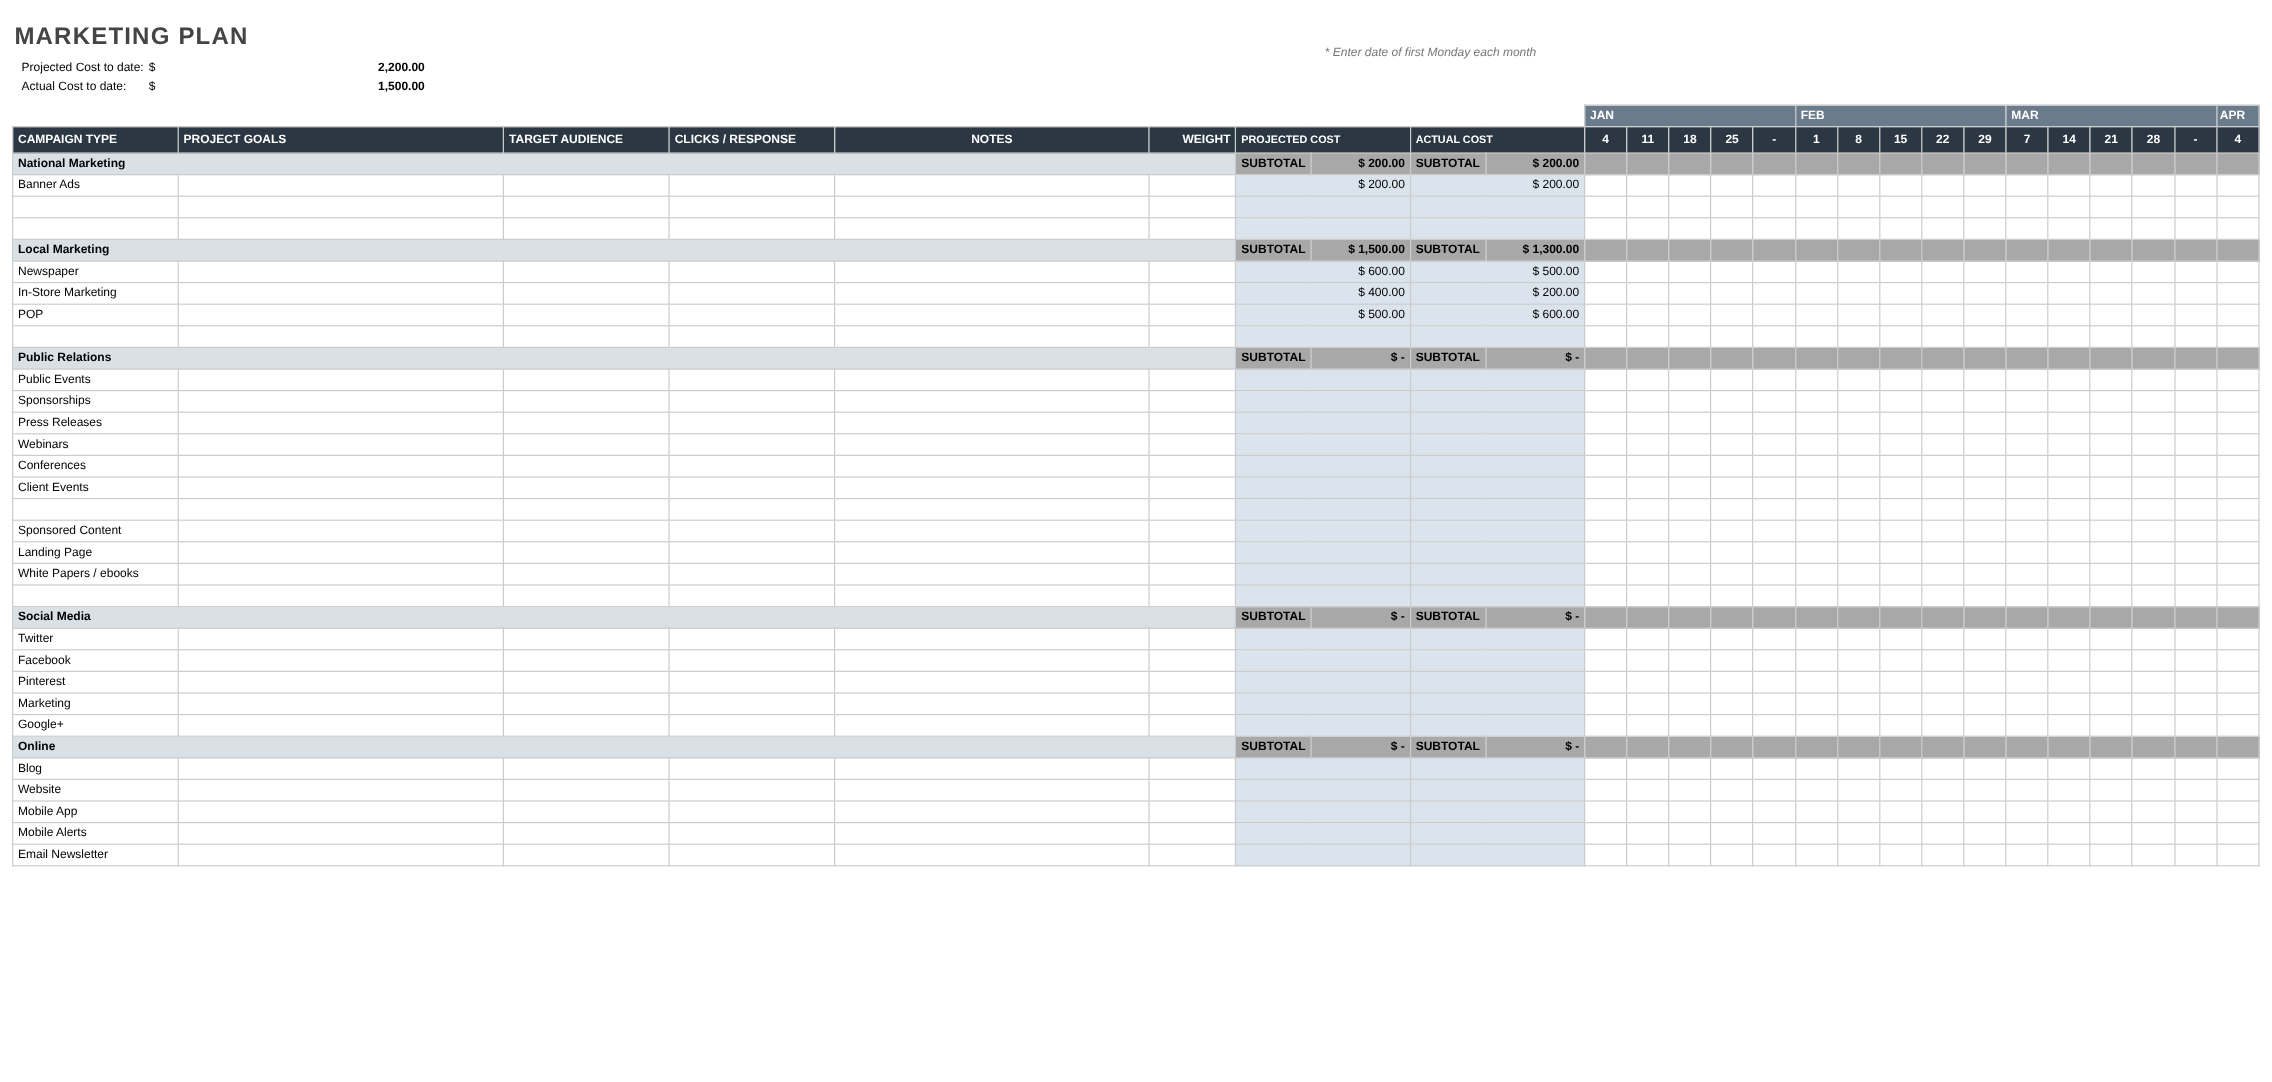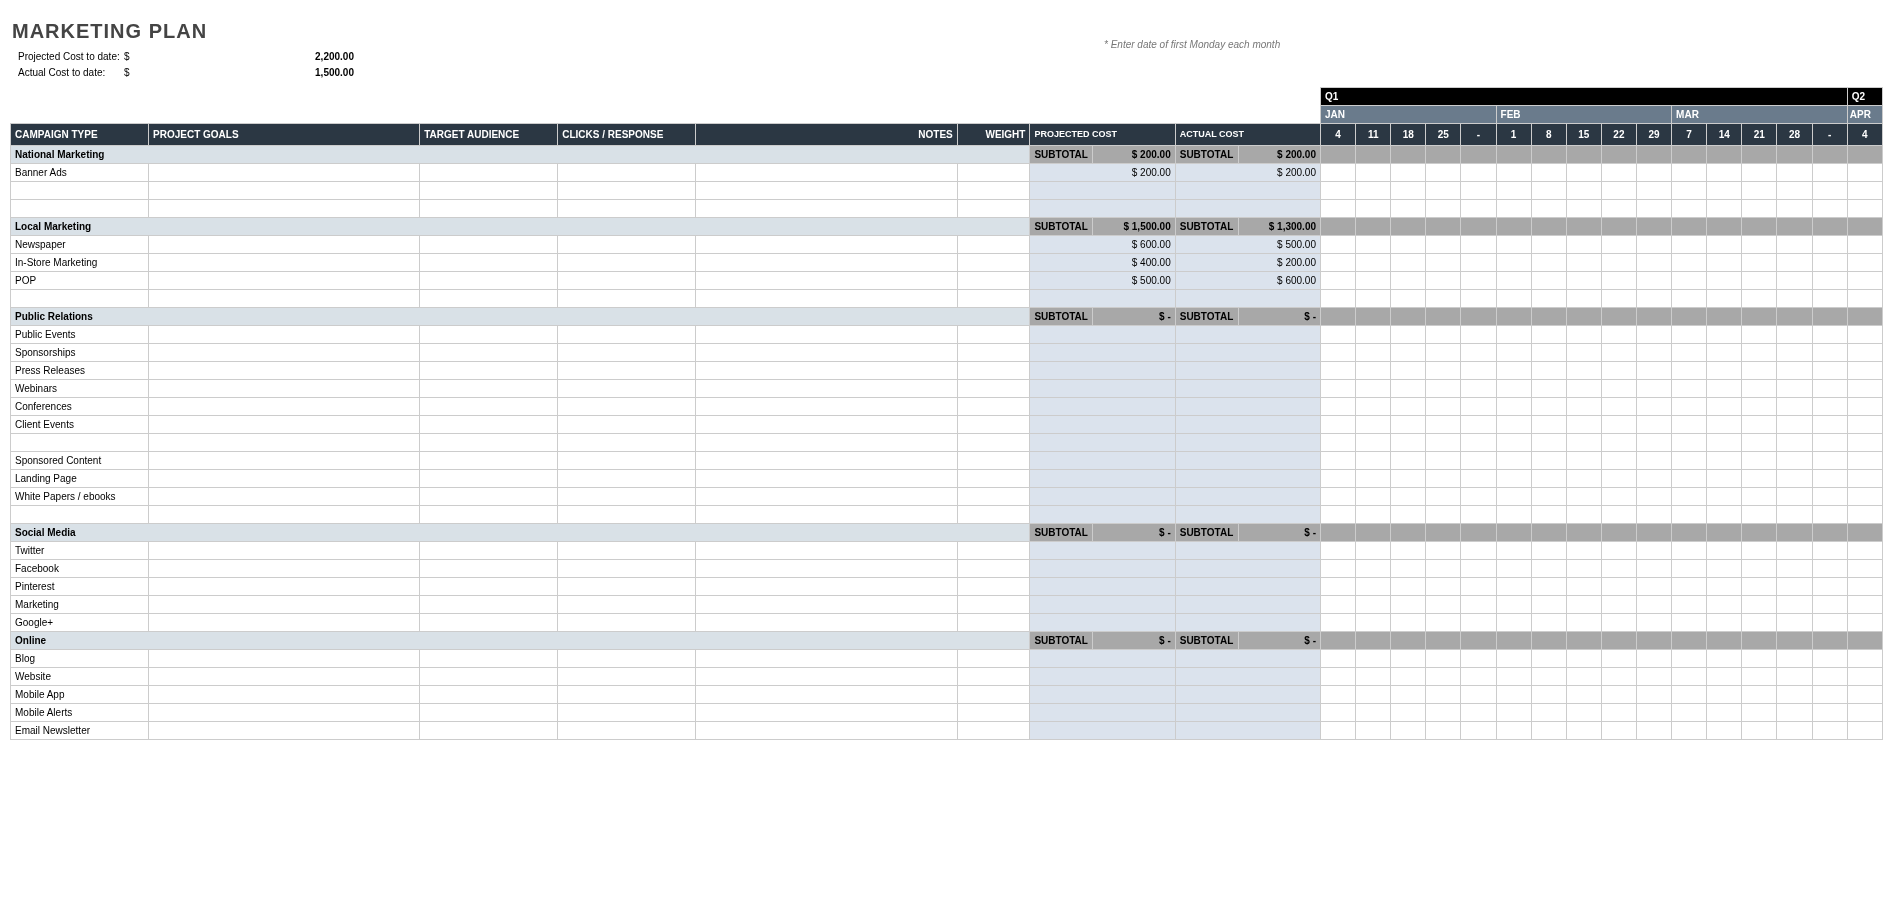--- a/index.html
+++ b/index.html
@@ -95,37 +95,31 @@
         <col class="c-day">
         <col class="c-day">
         <col class="c-day">
         <col class="c-day">
   <col class="c-day">
 </colgroup>
 <thead>
 <tr>
   <th colspan="6" style="border:none;background:transparent"></th>
   <th colspan="4" style="border:none;background:transparent"></th>
-  <th colspan="15" class="hdr-black" style="text-align:left;padding-left:4px">Q1</th>
-  <th class="hdr-black" style="text-align:left">Q2</th>
-</tr>
-<tr>
-  <th colspan="6" style="border:none;background:transparent"></th>
-  <th colspan="4" style="border:none;background:transparent"></th>
   <th colspan="5" class="hdr-slate" style="text-align:left;padding-left:4px">JAN</th>
   <th colspan="5" class="hdr-slate" style="text-align:left;padding-left:4px">FEB</th>
   <th colspan="5" class="hdr-slate" style="text-align:left;padding-left:4px">MAR</th>
   <th class="hdr-slate" style="text-align:left;padding-left:2px">APR</th>
 </tr>
 <tr>
   <th class="hdr-dark" style="text-align:left">CAMPAIGN TYPE</th>
   <th class="hdr-dark" style="text-align:left">PROJECT GOALS</th>
   <th class="hdr-dark" style="text-align:left">TARGET AUDIENCE</th>
   <th class="hdr-dark" style="text-align:left">CLICKS / RESPONSE</th>
-  <th class="hdr-dark" style="text-align:right">NOTES</th>
+  <th class="hdr-dark" style="text-align:center">NOTES</th>
   <th class="hdr-dark val-right">WEIGHT</th>
   <th colspan="2" class="hdr-dark" style="text-align:left;line-height:1.0;font-size:9px;height:22px">PROJECTED COST</th>
   <th colspan="2" class="hdr-dark" style="text-align:left;line-height:1.0;font-size:9px">ACTUAL COST</th>
   <th class="hdr-dark day-cell">4</th>
   <th class="hdr-dark day-cell">11</th>
   <th class="hdr-dark day-cell">18</th>
   <th class="hdr-dark day-cell">25</th>
   <th class="hdr-dark day-cell">-</th>
   <th class="hdr-dark day-cell">1</th>
   <th class="hdr-dark day-cell">8</th>

